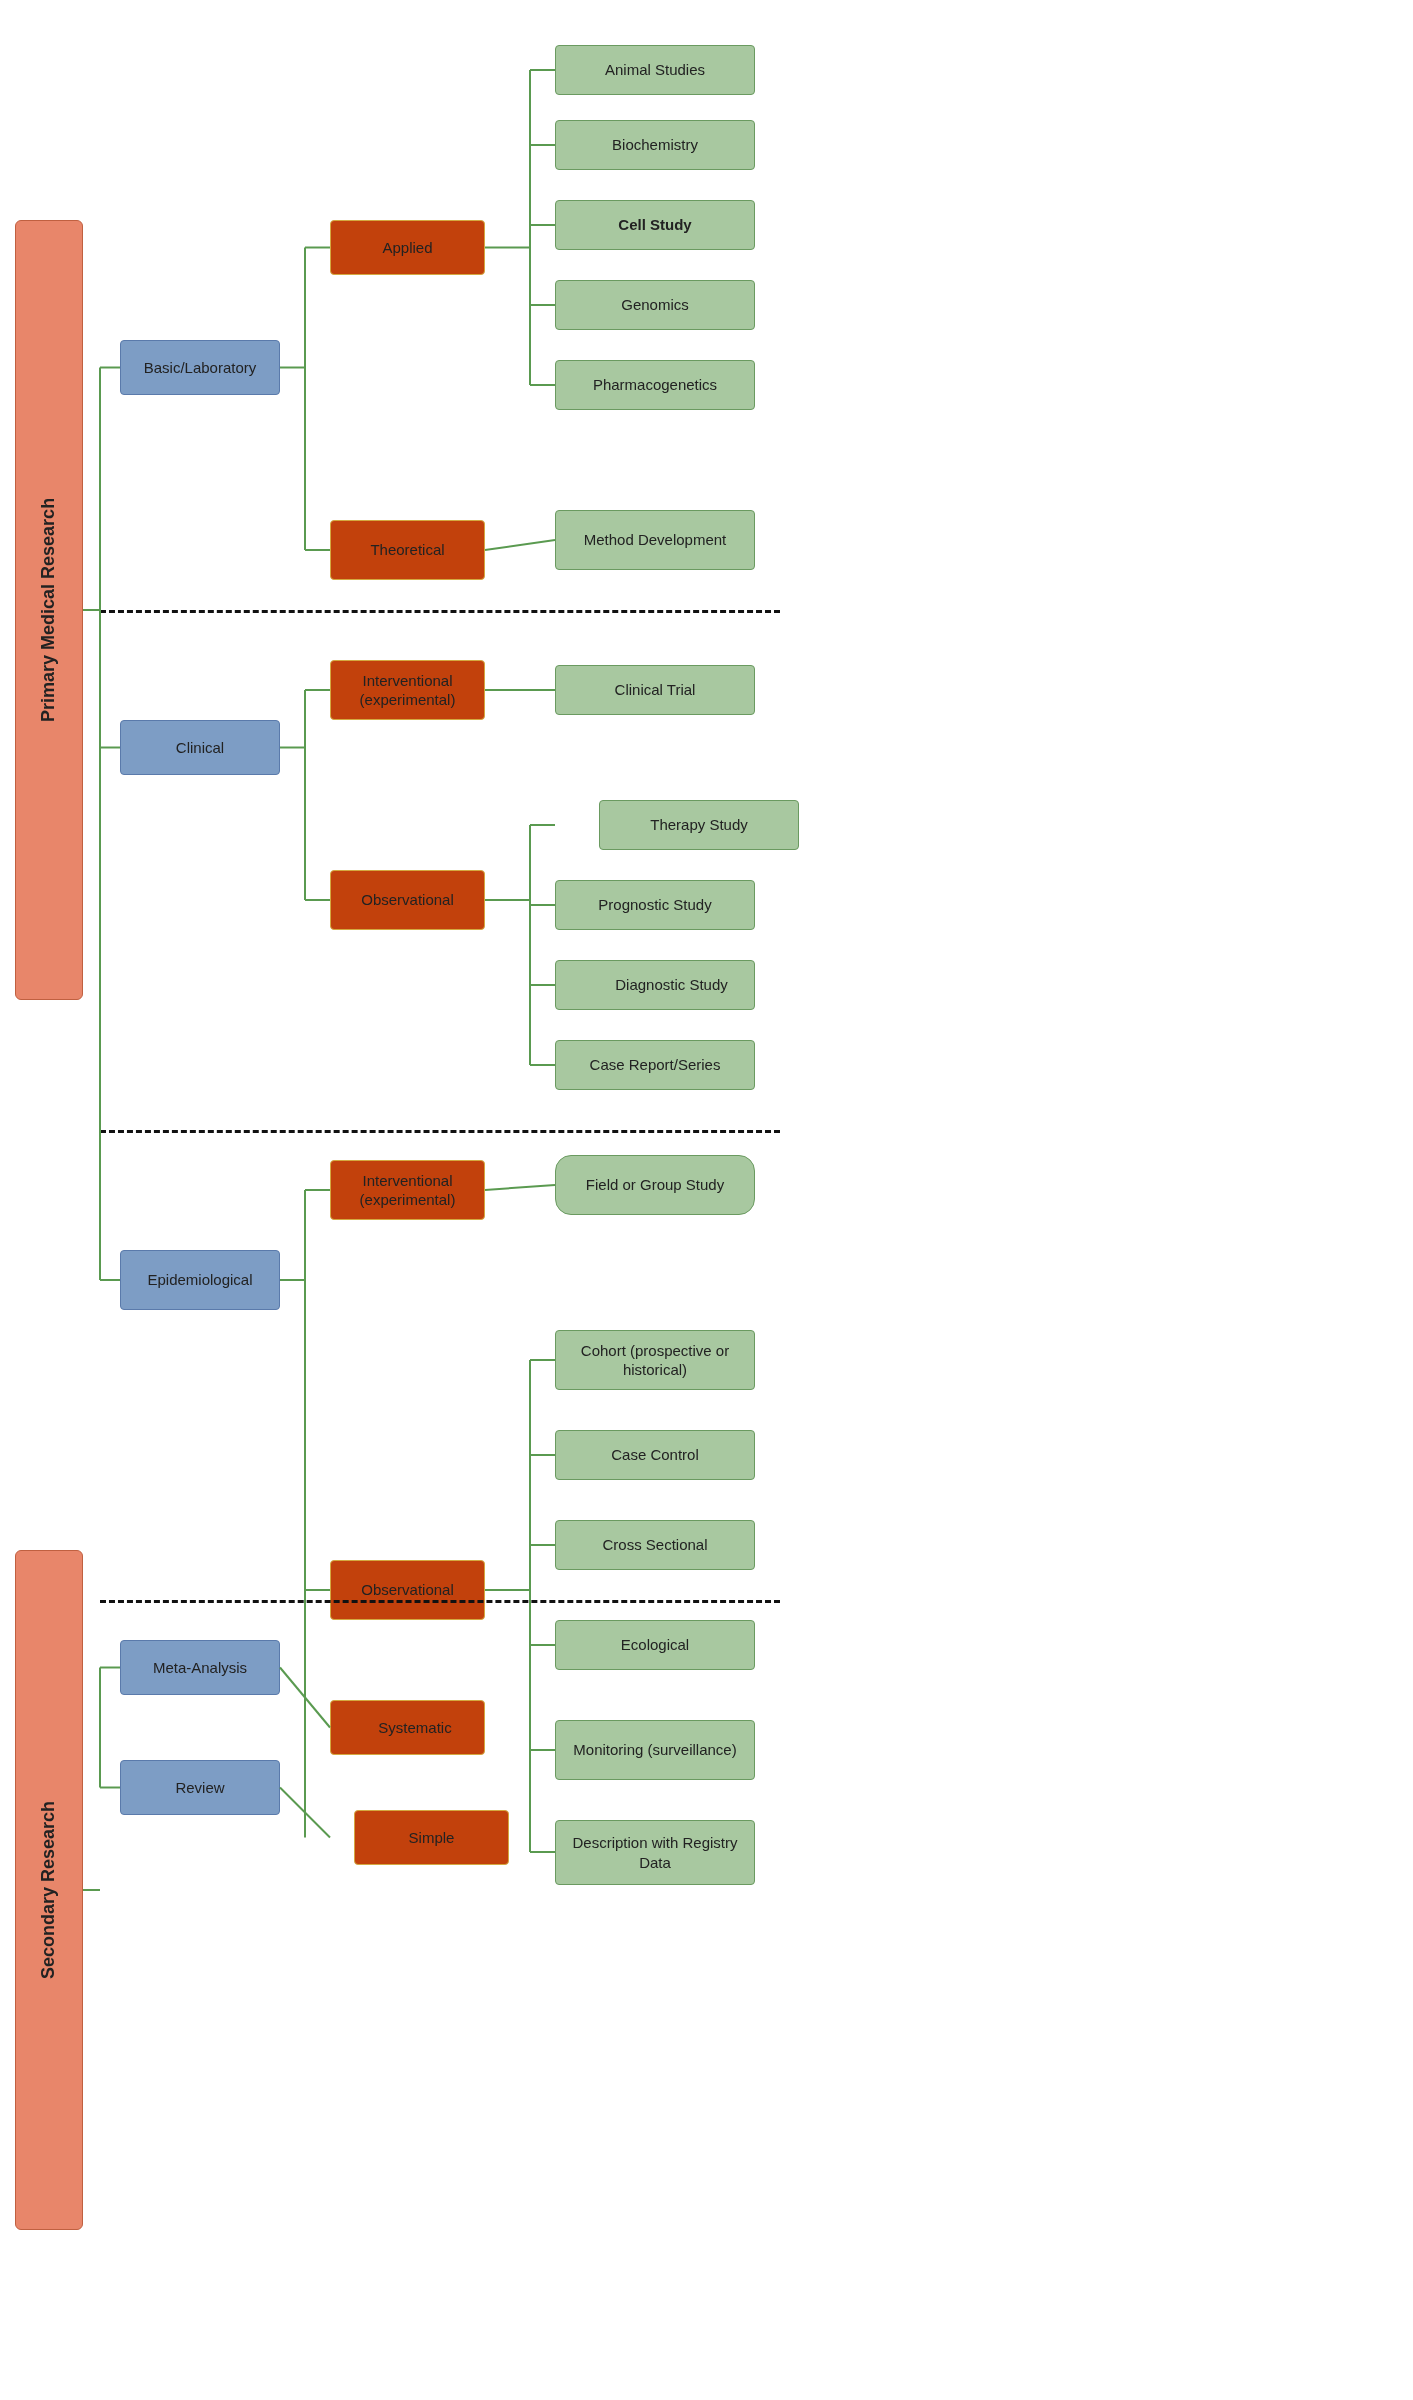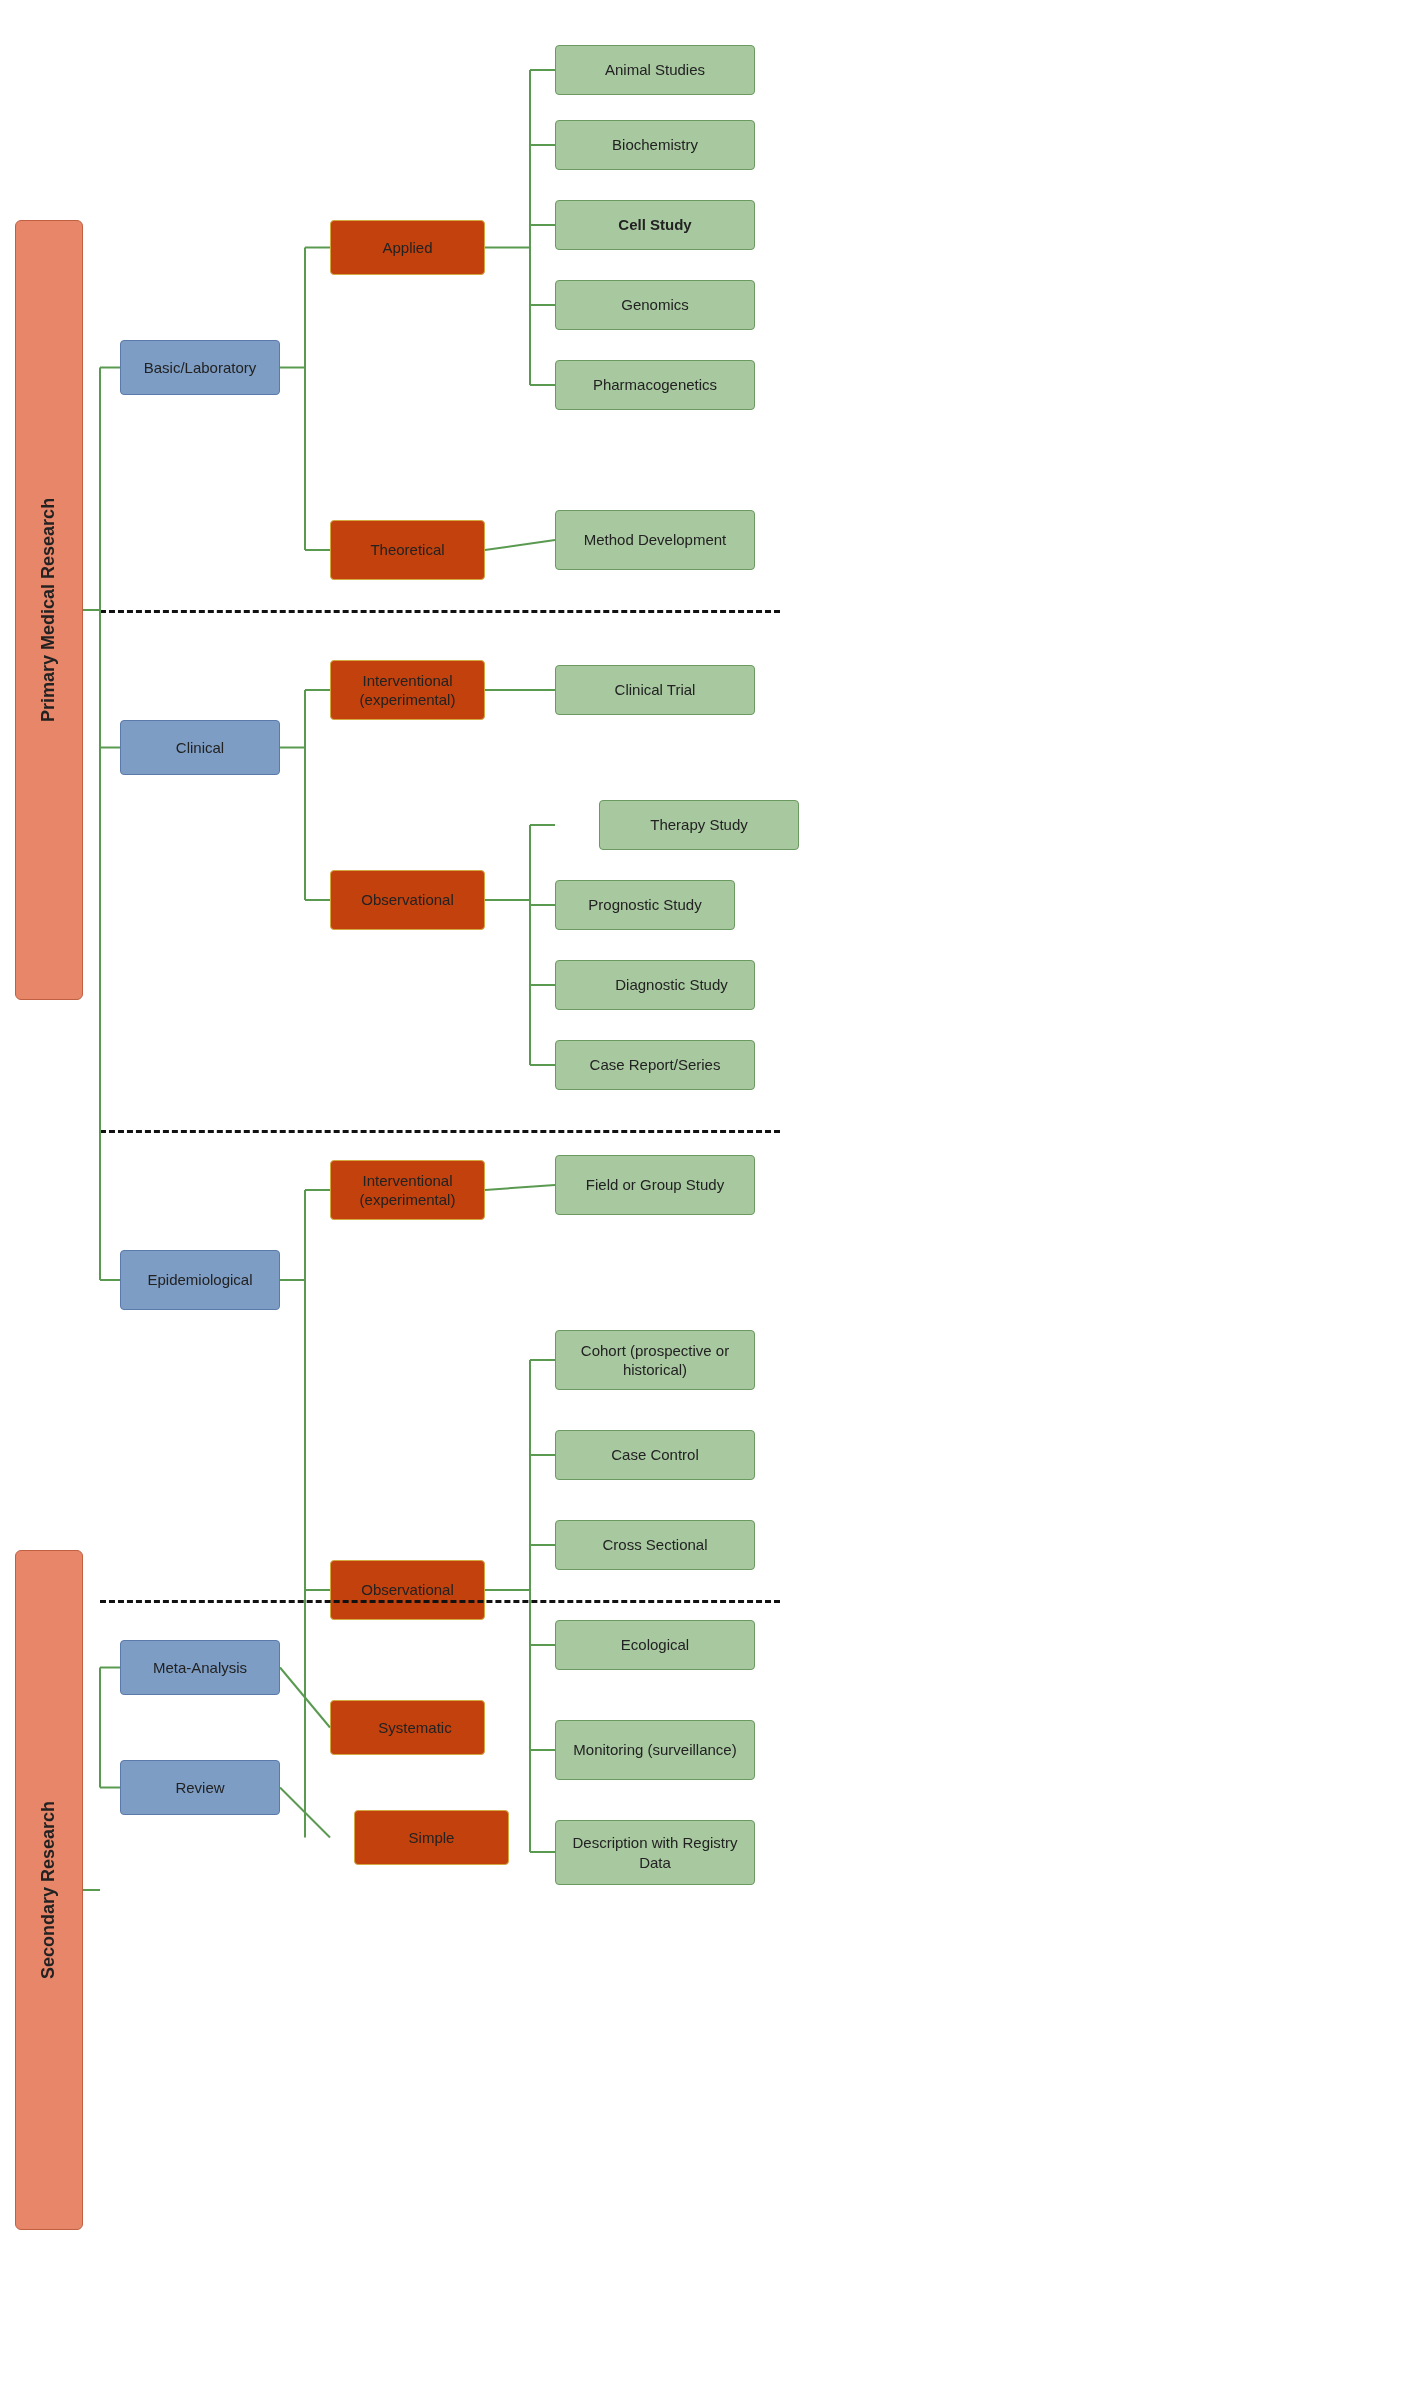--- a/index.html
+++ b/index.html
@@ -155,33 +155,33 @@
   </div>
 
   <div class="box box-green" style="left:555px; top:665px; width:200px; height:50px;">
     <span>Clinical Trial</span>
   </div>
 
   <div class="box box-green" style="left:555px; top:800px; width:200px; height:50px;margin-left:44px;">
     <span>Therapy Study</span>
   </div>
 
-  <div class="box box-green" style="left:555px; top:880px; width:180px; height:50px;">
+  <div class="box box-green" style="left:555px; top:880px; width:200px; height:50px;">
     <span>Prognostic Study</span>
   </div>
 
   <div class="box box-green" style="left:555px; top:960px; width:200px; height:50px;padding-left:39px;">
     <span>Diagnostic Study</span>
   </div>
 
   <div class="box box-green" style="left:555px; top:1040px; width:200px; height:50px;">
     <span>Case Report/Series</span>
   </div>
 
-  <div class="box box-green" style="left:555px; top:1155px; width:200px; height:60px;">
+  <div class="box box-green" style="left:555px; top:1155px; width:200px; height:60px;border-radius:16px;">
     <span>Field or Group Study</span>
   </div>
 
   <div class="box box-green" style="left:555px; top:1330px; width:200px; height:60px;">
     <span>Cohort (prospective or historical)</span>
   </div>
 
   <div class="box box-green" style="left:555px; top:1430px; width:200px; height:50px;">
     <span>Case Control</span>
   </div>

